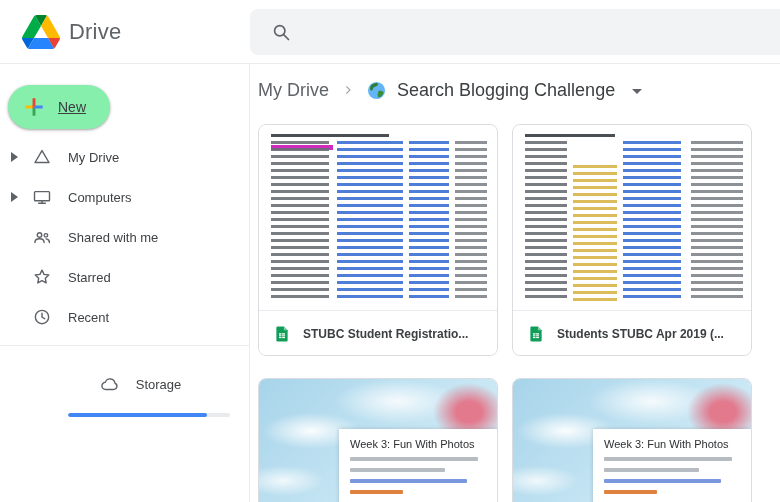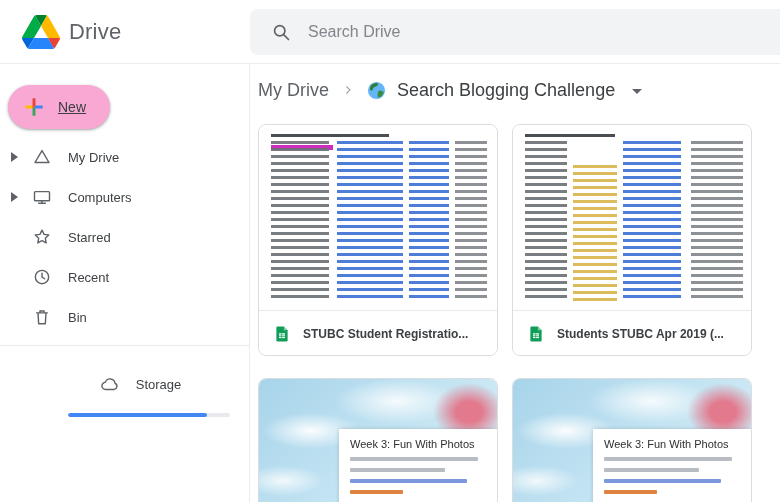--- a/index.html
+++ b/index.html
@@ -16,21 +16,21 @@
     background:#f1f3f4; border-radius:8px; display:flex; align-items:center; padding:0 8px 0 21px; }
   .search-bar .sicon { display:flex; margin-right:17px; }
   .search-bar input { flex:1; border:none; outline:none; background:transparent; font-size:16px;
     color:#202124; font-family:"Liberation Sans", sans-serif; }
   .search-bar input::placeholder { color:#80868b; }
 
   
   .sidebar { position:absolute; top:64px; left:0; width:250px; bottom:0; background:#fff;
     border-right:1px solid #ececec; padding-top:21px; z-index:4; }
   .new-btn { display:inline-flex; align-items:center; gap:11px; margin-left:8px; height:44px;
-    padding:0 24px 0 13px; background:#f9a8d4; border:none; border-radius:24px; cursor:pointer;
+    padding:0 24px 0 13px; background:#86efac; border:none; border-radius:24px; cursor:pointer;
     box-shadow:0 1px 2px 0 rgba(60,64,67,.30), 0 1px 3px 1px rgba(60,64,67,.15);
     font-size:14px; font-weight:500; color:#3c4043; font-family:"Liberation Sans", sans-serif; margin-bottom:8px;text-decoration:underline; }
   .nav-item { display:flex; align-items:center; height:40px; padding-left:10px; cursor:pointer; }
   .caret-box { width:20px; display:flex; align-items:center; }
   .nav-icon { width:24px; display:flex; justify-content:center; margin-right:14px; }
   .nav-label { font-size:13px; font-weight:500; color:#3f4346; }
   .side-divider { border-top:1px solid #e8eaed; margin:8px 0; }
   .gap-top { margin-top:18px;justify-content:center; }
   .storage-track { margin:9px 0 0 68px; width:162px; height:4px; background:#e8eaed; border-radius:2px; overflow:hidden; }
   .storage-fill { height:100%; width:86%; border-radius:2px; }
@@ -103,21 +103,20 @@
       </span>
       <span class="app-title">Drive</span>
     </div>
     <div class="search-bar">
       <span class="sicon">
         <svg viewBox="0 0 24 24" width="20" height="20">
           <circle cx="10.5" cy="10.5" r="6.2" fill="none" stroke="#5f6368" stroke-width="2"></circle>
           <path d="M15.2 15.2 21 21" stroke="#5f6368" stroke-width="2" stroke-linecap="round"></path>
         </svg>
       </span>
-      <input type="text" placeholder="Search Drive" style="">
     </div>
   </header>
 
   <aside class="sidebar">
     <button class="new-btn">
       <span style="display:flex">
         <svg width="26" height="26" viewBox="0 0 36 36">
           <path fill="#34A853" d="M16 16v14h4V20z"></path>
           <path fill="#4285F4" d="M30 16H20l-4 4h14z"></path>
           <path fill="#FBBC05" d="M6 16v4h10l4-4z"></path>
@@ -150,20 +149,32 @@
         </span>
         <span class="nav-icon">
           <svg viewBox="0 0 24 24" width="20" height="20" fill="none" stroke="#5f6368" stroke-width="1.7" stroke-linejoin="round" stroke-linecap="round">
             <rect x="3" y="5.5" width="18" height="11" rx="1"></rect>
               <path d="M12 16.5v3M8 19.5h8"></path>
           </svg>
         </span>
         <span class="nav-label">Computers</span>
       </div>
 
+      <div class="nav-item">
+        <span class="caret-box"></span>
+        <span class="nav-icon">
+          <svg viewBox="0 0 24 24" width="20" height="20" fill="none" stroke="#5f6368" stroke-width="1.7" stroke-linecap="round">
+            <circle cx="9" cy="9.5" r="2.7"></circle>
+              <path d="M3.5 18.5c0-2.8 2.5-4.5 5.5-4.5s5.5 1.7 5.5 4.5"></path>
+            <circle cx="16.7" cy="10" r="2.1"></circle>
+              <path d="M17 14.2c2.3.3 3.9 1.9 3.9 4.3"></path>
+          </svg>
+        </span>
+        <span class="nav-label">Shared with me</span>
+      </div>
 
       <div class="nav-item">
         <span class="caret-box"></span>
         <span class="nav-icon">
           <svg viewBox="0 0 24 24" width="20" height="20" fill="none" stroke="#5f6368" stroke-width="1.7" stroke-linejoin="round">
             <path d="m12 3.8 2.5 5.1 5.6.7-4.1 3.9 1 5.6-5-2.7-5 2.7 1-5.6L3.9 9.6l5.6-.7z"></path>
           </svg>
         </span>
         <span class="nav-label">Starred</span>
       </div>
@@ -172,29 +183,20 @@
         <span class="caret-box"></span>
         <span class="nav-icon">
           <svg viewBox="0 0 24 24" width="20" height="20" fill="none" stroke="#5f6368" stroke-width="1.7" stroke-linecap="round">
             <circle cx="12" cy="12" r="8"></circle>
               <path d="M12 7.5V12l3.2 2.1"></path>
           </svg>
         </span>
         <span class="nav-label">Recent</span>
       </div>
 
-      <div class="nav-item">
-        <span class="caret-box"></span>
-        <span class="nav-icon">
-          <svg viewBox="0 0 24 24" width="20" height="20" fill="none" stroke="#5f6368" stroke-width="1.7" stroke-linejoin="round" stroke-linecap="round">
-            <path d="M5.5 7h13M9.5 7V4.8h5V7M7.2 7l.8 13h8l.8-13"></path>
-          </svg>
-        </span>
-        <span class="nav-label">Bin</span>
-      </div>
     </nav>
 
     <div class="side-divider"></div>
 
 
     <div class="nav-item gap-top">
       <span class="caret-box"></span>
       <span class="nav-icon">
         <svg viewBox="0 0 24 24" width="20" height="20" fill="none" stroke="#5f6368" stroke-width="1.7" stroke-linejoin="round">
           <path d="M6.8 18.5a4.3 4.3 0 0 1-.4-8.6 6 6 0 0 1 11.6 1.2 3.9 3.9 0 0 1-.9 7.4z"></path>

